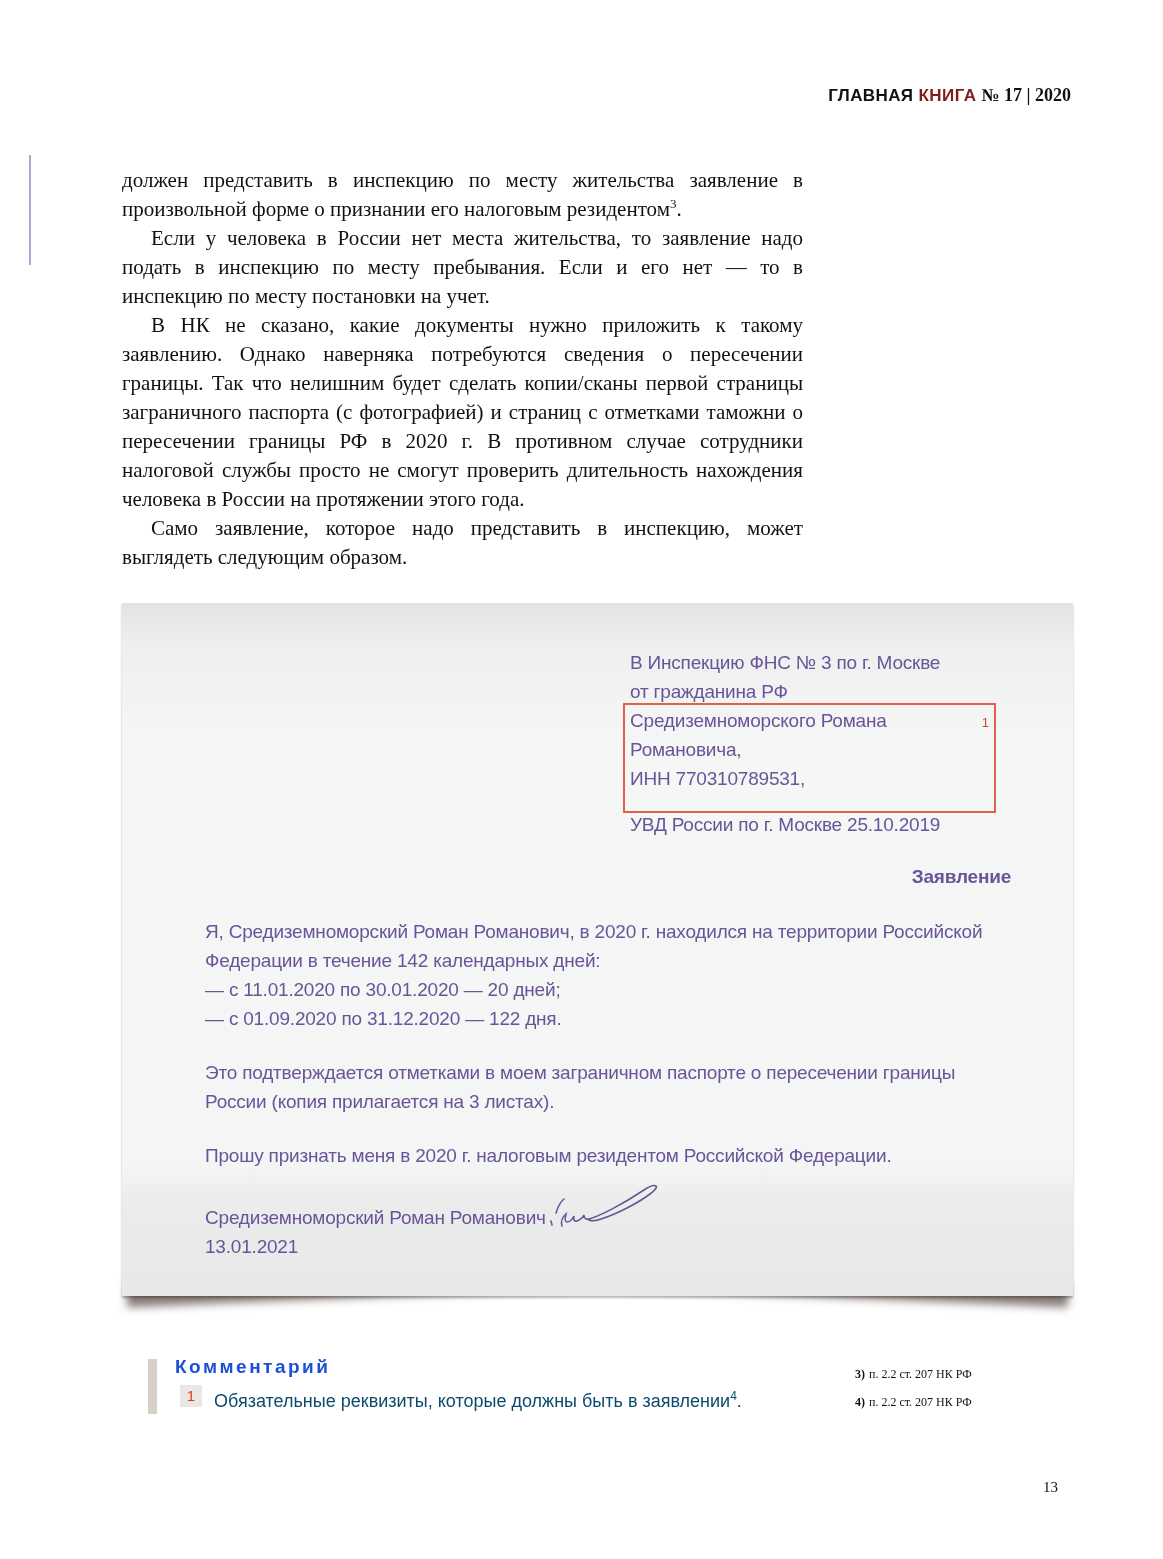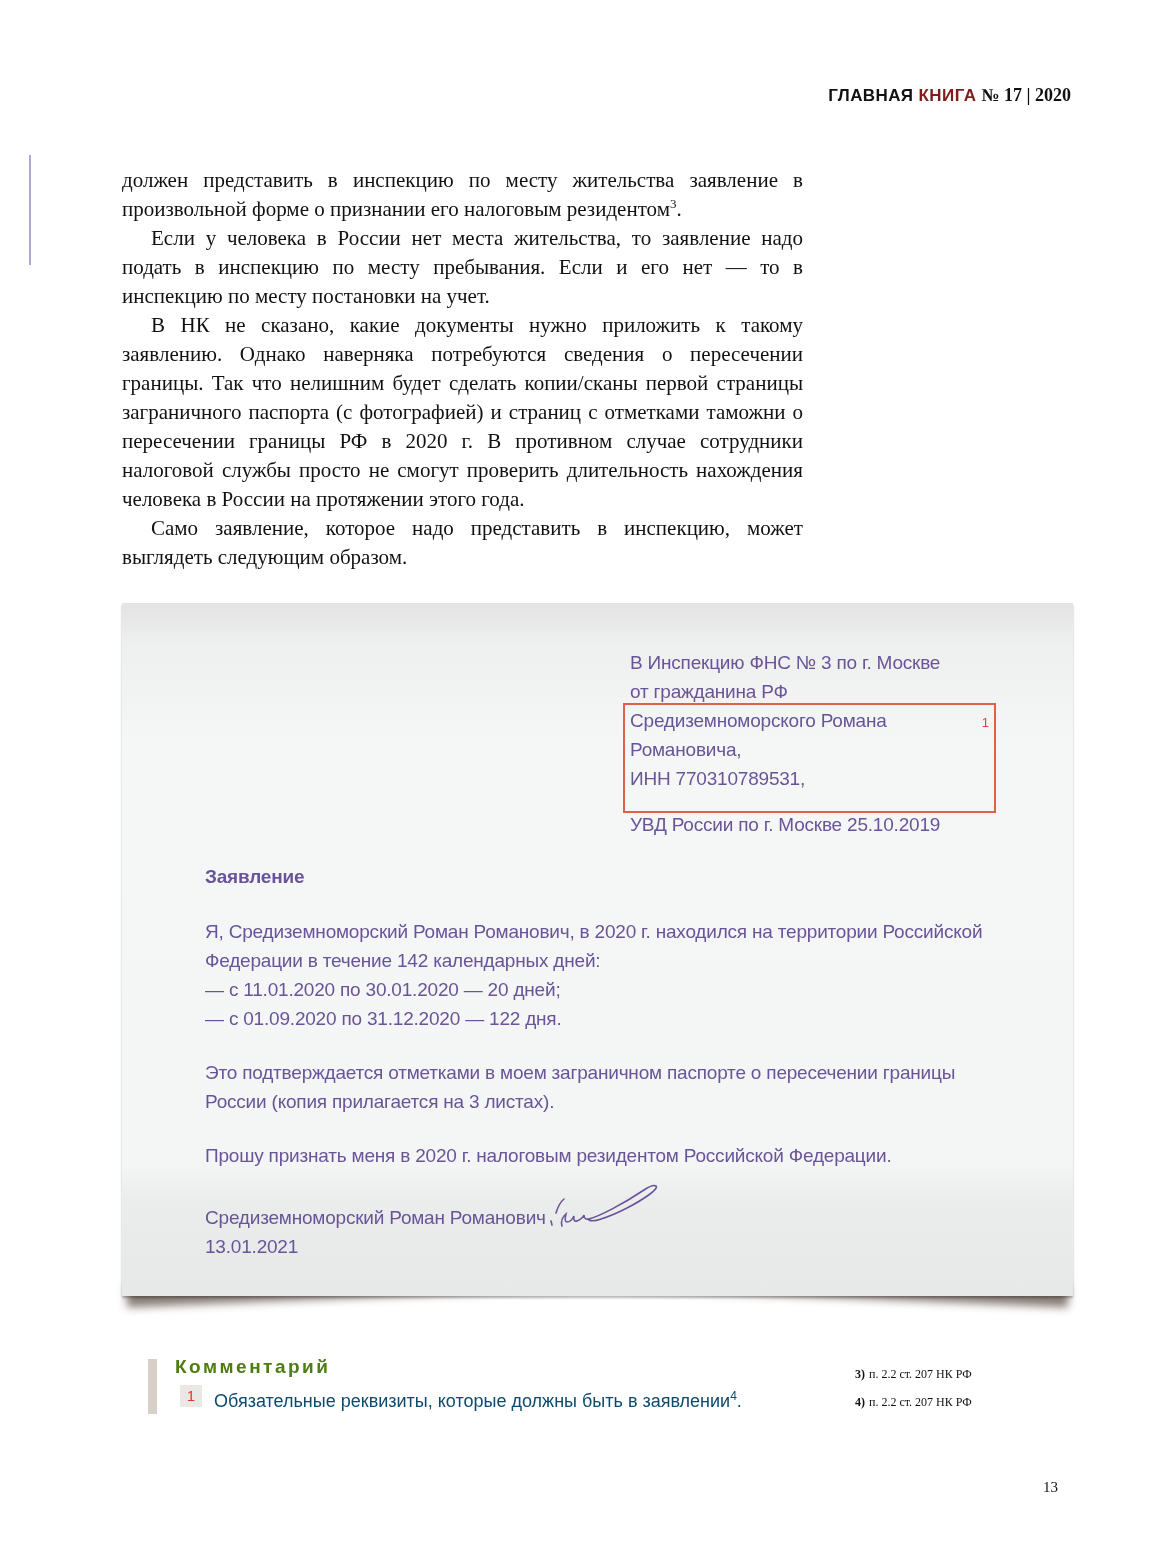--- a/index.html
+++ b/index.html
@@ -70,42 +70,42 @@
     margin:-3px 0 -3px -7px;
     padding:1px 22px 18px 5px;
     width:373px;
   }
   .redbox .callout-marker {
     position:absolute; top:3px; right:5px;
     color:#e0402e; font-size:13px; letter-spacing:0;
   }
   .letter-title {
     margin-top:23px;
-    text-align:left; font-weight:bold;
+    text-align:right; font-weight:bold;
   }
   .letter-body p.lead { margin-top:26px; }
   .letter-body p.gap  { margin-top:25px; }
   .signature-row { position:relative; margin-top:33px; }
   .signature-svg {
     position:absolute; left:337px; top:-32px;
     width:132px; height:64px;
   }
 
   
   .comment {
     position:absolute; left:148px; top:1356px; width:720px;
     font-family:"Liberation Sans", sans-serif;
   }
   .comment-bar {
     position:absolute; left:0; top:3px;
     width:9px; height:55px; background:#d7d0c9;
   }
   .comment-heading {
     margin-left:27px;
-    color:#4d7c0f; font-weight:bold;
+    color:#1d4ed8; font-weight:bold;
     font-size:19px; letter-spacing:2.5px;
   }
   .comment-row { margin-left:32px; margin-top:7px; display:flex; align-items:flex-start; }
   .comment-badge {
     flex:0 0 auto; width:22px; height:22px; margin-right:12px;
     background:#eae8e4; color:#e5352a;
     font-size:15px; line-height:22px; text-align:center;
   }
   .comment-text { font-size:18px; line-height:23px; color:#0c4a6e; }
   .comment-text sup { font-size:12px; }

